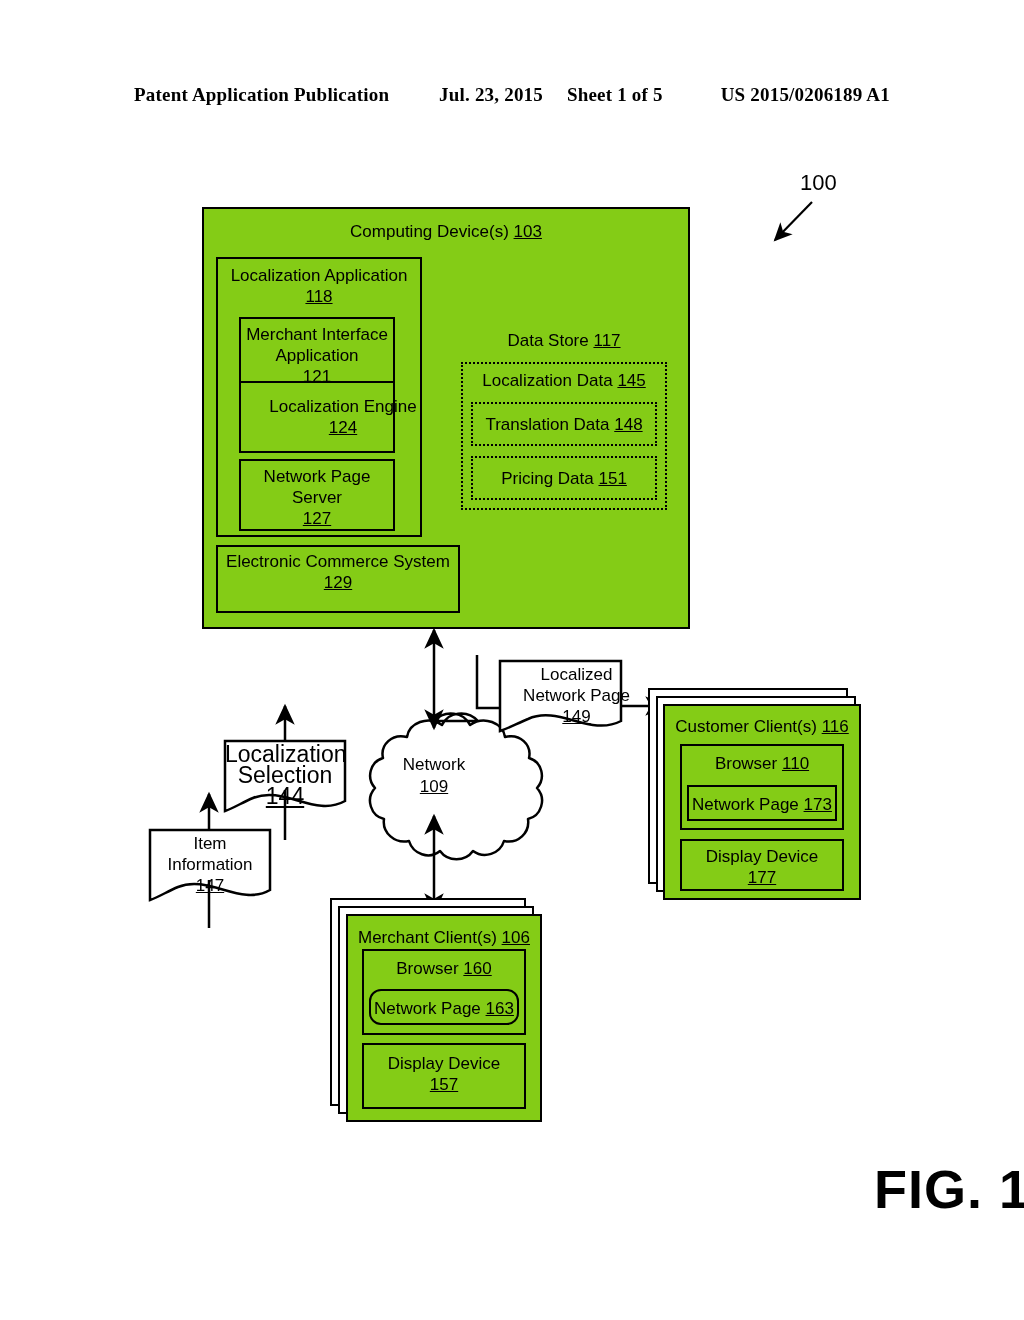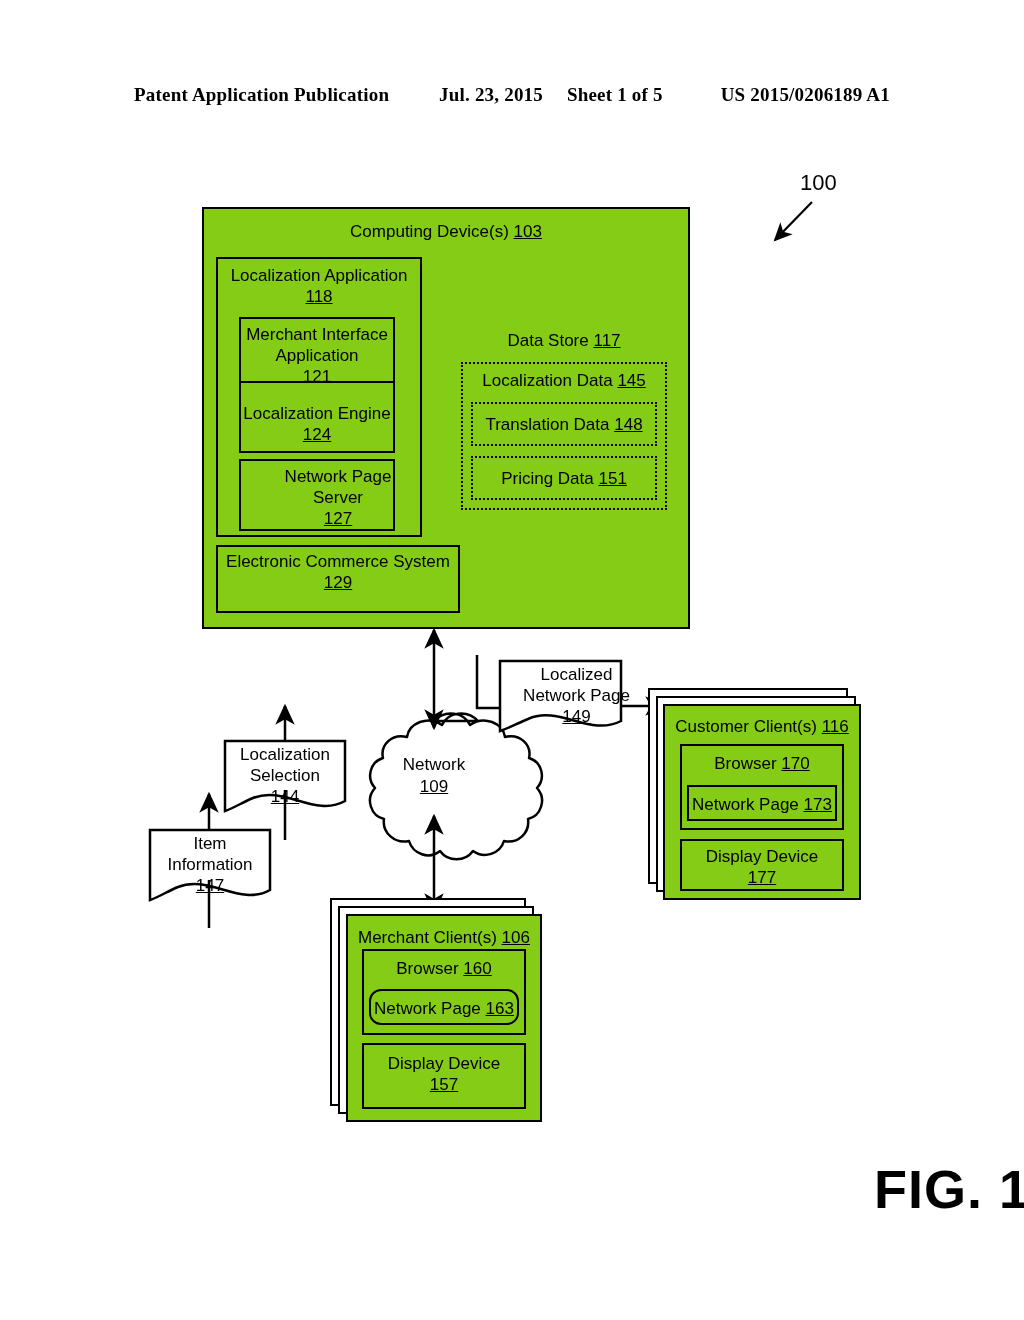--- a/index.html
+++ b/index.html
@@ -220,28 +220,28 @@
 </div>
 
 <div class="box box-thin" style="left:239px; top:303px; width:156px; height:72px;margin-top:14px;">
   <div class="centered-text lbl-wrap" style="top:5px;">
     <div>Merchant Interface Application</div>
     <div class="u">121</div>
   </div>
 </div>
 
 <div class="box box-thin" style="left:239px; top:381px; width:156px; height:72px;">
-  <div class="centered-text lbl-wrap" style="top:20px;">
+  <div class="centered-text lbl-wrap" style="top:13px;padding-left:26px;">
     <div>Localization Engine</div>
     <div class="u">124</div>
   </div>
 </div>
 
 <div class="box box-thin" style="left:239px; top:459px; width:156px; height:72px;">
-  <div class="centered-text lbl-wrap" style="top:5px;padding-left:21px;">
+  <div class="centered-text lbl-wrap" style="top:5px;">
     <div>Network Page Server</div>
     <div class="u">127</div>
   </div>
 </div>
 
 <div class="box box-thin" style="left:216px; top:545px; width:244px; height:68px;">
   <div class="centered-text lbl-wrap" style="top:4px;">
     <div>Electronic Commerce System</div>
     <div class="u">129</div>
   </div>
@@ -280,21 +280,21 @@
   <div class="u">109</div>
 </div>
 
 <div style="position:absolute; left:516px; top:664px; width:121px; text-align:center;
             font-size:17px; line-height:21px;">
   <div>Localized Network Page</div>
   <div class="u">149</div>
 </div>
 
 <div style="position:absolute; left:225px; top:744px; width:120px; text-align:center;
-            font-size:17px; line-height:21px;">
+            font-size:23px; line-height:21px;">
   <div>Localization Selection</div>
   <div class="u">144</div>
 </div>
 
 <div style="position:absolute; left:150px; top:833px; width:120px; text-align:center;
             font-size:17px; line-height:21px;">
   <div>Item Information</div>
   <div class="u">147</div>
 </div>
 
@@ -303,21 +303,21 @@
 <div class="box" style="left:663px; top:704px; width:198px; height:196px;">
   <div class="centered-text lbl" style="top:10px;">
     <span>Customer Client(s)</span>
     <span class="u">116</span>
   </div>
 </div>
 
 <div class="box box-thin" style="left:680px; top:744px; width:164px; height:86px;">
   <div class="centered-text lbl" style="top:7px;">
     <span>Browser</span>
-    <span class="u">170</span>
+    <span class="u">110</span>
   </div>
 </div>
 
 <div class="box box-thin" style="left:687px; top:785px; width:150px; height:36px;">
   <div class="centered-text lbl" style="top:7px;">
     <span>Network Page</span>
     <span class="u">173</span>
   </div>
 </div>
 

